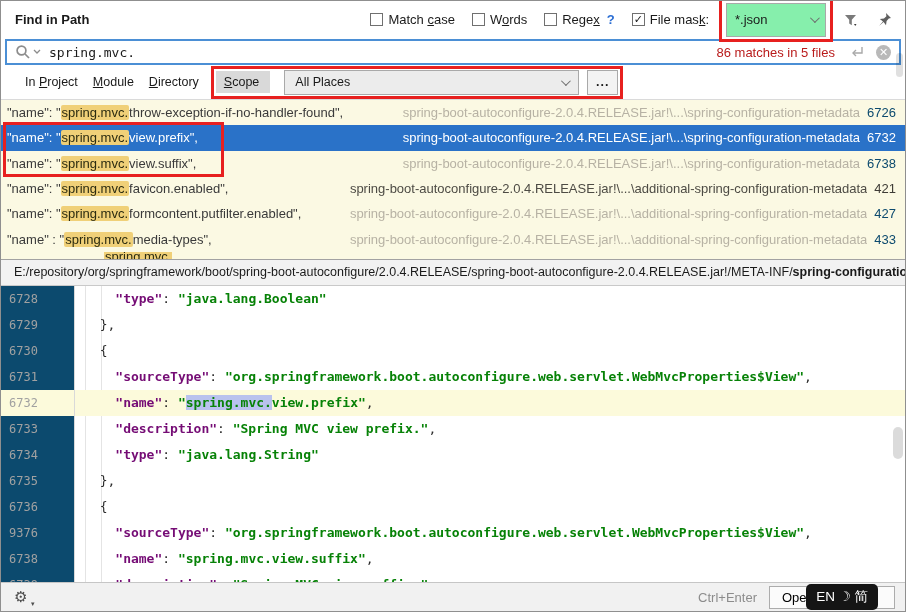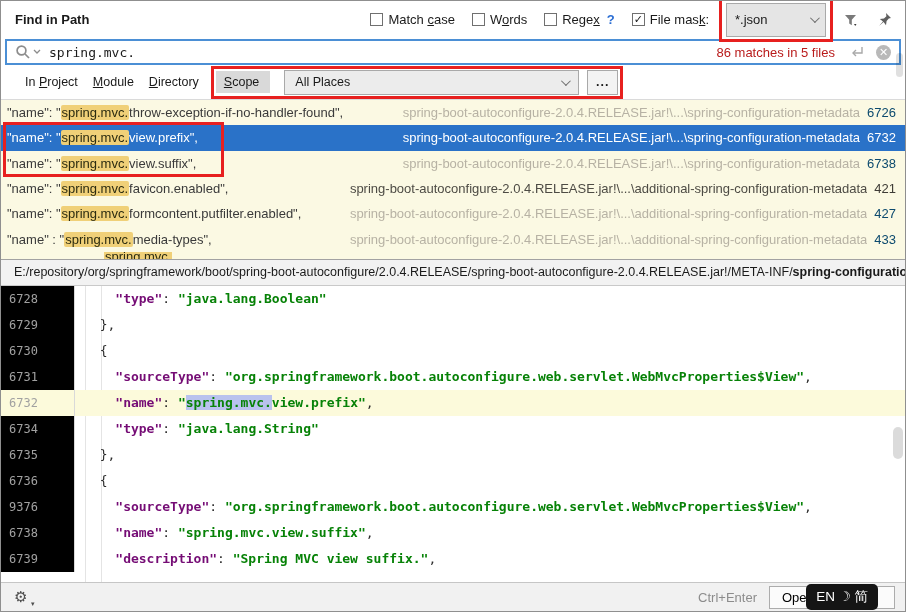--- a/index.html
+++ b/index.html
@@ -12,21 +12,21 @@
   
   .titlebar { position:absolute; top:0; left:0; right:0; height:37px;
     display:flex; align-items:center; padding:0 12px 0 14px; background:#fff; }
   .title { font-weight:bold; font-size:13px; }
   .opts { margin-left:auto; display:flex; align-items:center; gap:17px; }
   .cbx-item { display:flex; align-items:center; gap:5px; cursor:default; white-space:nowrap; }
   .cbx { width:13px; height:13px; border:1px solid #707070; background:#fff; display:inline-flex;
          align-items:center; justify-content:center; font-size:11px; line-height:1; color:#1a1a1a; }
   .u { text-decoration: underline; }
   .help { color:#2a6dd3; font-weight:bold; margin-left:2px; }
-  .combo { height:26px; background:#e5e5e5; border:1px solid #a9a9a9; display:flex; align-items:center;
+  .combo { height:26px; background:#86efac; border:1px solid #a9a9a9; display:flex; align-items:center;
            padding:16px 8px; gap:8px; }
   .chev { width:7px; height:7px; border-right:1.6px solid #6e6e6e; border-bottom:1.6px solid #6e6e6e;
           transform:rotate(45deg) translateY(-2px); flex:none; }
   .mask-combo-wrap { position:relative; }
   .ann { position:absolute; border:3px solid #e7201f; pointer-events:none; z-index:30; }
   .mask-combo-wrap .ann { left:-7px; top:-5px; right:-7px; bottom:-5px; }
   
   .searchbar { position:absolute; top:38px; left:4px; right:4px; height:26px;
     border:2px solid #4b8fd5; background:#fff; display:flex; align-items:center; padding:0 8px; }
   .query { font-family:"DejaVu Sans Mono", monospace; font-size:13px; margin-left:8px; }
@@ -64,21 +64,21 @@
   .res-scroll { position:absolute; right:2px; top:52px; width:7px; height:24px;
     background:rgba(0,0,0,0.12); border-radius:4px; }
   
   .pv-header { position:absolute; top:258px; left:0; right:0; height:27px; background:#f2f2f2;
     border-top:1px solid #a2a2a2; border-bottom:1px solid #c9c9c9; line-height:25px;
     padding-left:13px; font-size:12.5px; white-space:nowrap; overflow:hidden; }
   
   .editor { position:absolute; top:285px; left:0; right:0; bottom:29px; background:#fff; overflow:hidden; }
   .guide { position:absolute; top:0; bottom:0; width:1px; background:#e4e4e4; z-index:1; }
   .code-line { position:relative; height:26px; display:flex; z-index:2; }
-  .gutter { flex:none; width:74px; background:#000000; border-right:1px solid #d9d9d9;
+  .gutter { flex:none; width:74px; background:#0c4a6e; border-right:1px solid #d9d9d9;
     color:#a1a1a1; font-family:"DejaVu Sans Mono", monospace; font-size:12px;
     line-height:26px; padding-left:8px; }
   .code-line.current { background:#fcfadb; }
   .code-line.current .gutter { background:transparent; }
   .ltext { flex:1; font-family:"DejaVu Sans Mono", monospace; font-size:13px; line-height:26px;
     white-space:pre; padding-left:9px; overflow:hidden; }
   .tok-k { color:#750c75; font-weight:600; }
   .tok-s { color:#078207; font-weight:600; }
   .tok-p { color:#2b2b2b; }
   .tok-h { color:#078207; font-weight:600; background:#b9c2ee; }
@@ -249,20 +249,24 @@
         </div>
         <div class="code-line">
           <span class="gutter">6731</span>
           <span class="ltext">    <span class="tok-k">"sourceType"</span><span class="tok-p">: </span><span class="tok-s">"org.springframework.boot.autoconfigure.web.servlet.WebMvcProperties$View"</span><span class="tok-p">,</span></span>
         </div>
         <div class="code-line current">
           <span class="gutter">6732</span>
           <span class="ltext">    <span class="tok-k">"name"</span><span class="tok-p">: </span><span class="tok-s">"</span><span class="tok-h">spring.mvc.</span><span class="tok-s">view.prefix"</span><span class="tok-p">,</span></span>
         </div>
         <div class="code-line">
+          <span class="gutter">6733</span>
+          <span class="ltext">    <span class="tok-k">"description"</span><span class="tok-p">: </span><span class="tok-s">"Spring MVC view prefix."</span><span class="tok-p">,</span></span>
+        </div>
+        <div class="code-line">
           <span class="gutter">6734</span>
           <span class="ltext">    <span class="tok-k">"type"</span><span class="tok-p">: </span><span class="tok-s">"java.lang.String"</span></span>
         </div>
         <div class="code-line">
           <span class="gutter">6735</span>
           <span class="ltext">  <span class="tok-p">},</span></span>
         </div>
         <div class="code-line">
           <span class="gutter">6736</span>
           <span class="ltext">  <span class="tok-p">{</span></span>

